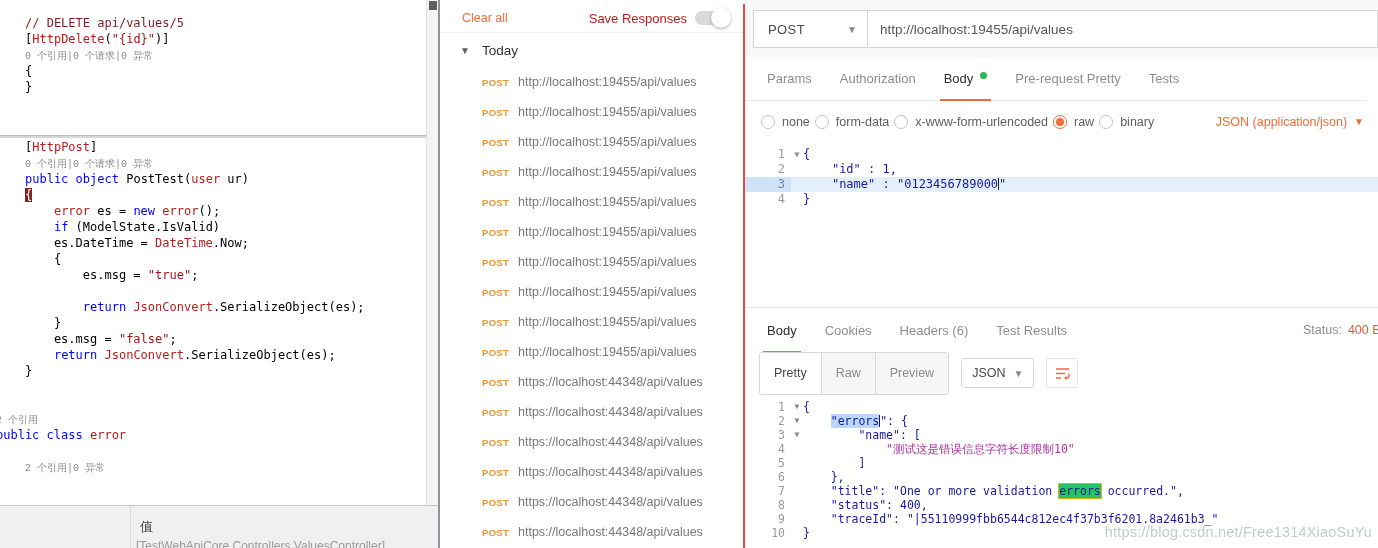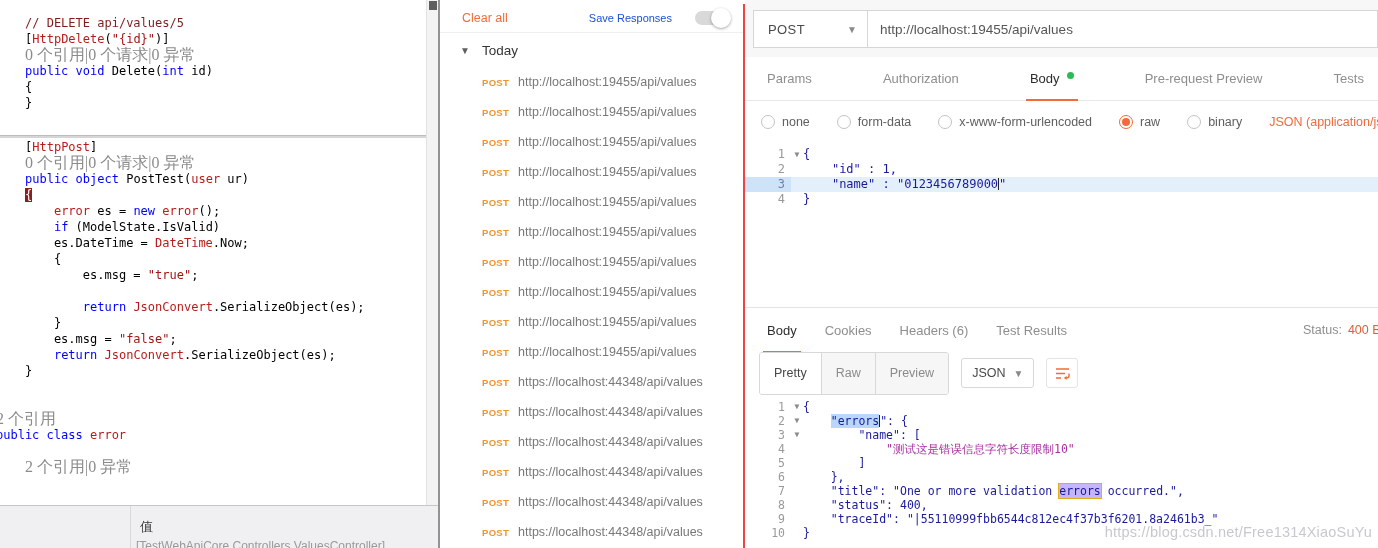--- a/index.html
+++ b/index.html
@@ -7,21 +7,21 @@
   body { position:relative; overflow:hidden; background:#fff; font-family:"Liberation Sans",sans-serif; }
 
   
   .vs-panel { position:absolute; left:0; top:0; width:438px; height:548px; background:#fff; overflow:hidden; }
   .vs-code { position:absolute; left:0; top:0; width:426px; height:505px; overflow:hidden;
              font-family:"DejaVu Sans Mono",monospace; font-size:12px; }
   .vs-pane1 { position:absolute; top:15px; left:0; right:0; }
   .vs-pane2 { position:absolute; top:139px; left:0; right:0; }
   .vs-line { height:16px; line-height:16px; padding-left:25px; white-space:pre; color:#000; }
   .vs-line.outdent { padding-left:0; margin-left:-4px; }
-  .lens { font-family:Liberation Serif, serif; font-size:16px; color:#8b8b8b; }
+  .lens { font-family:Liberation Mono, monospace; font-size:10px; color:#8b8b8b; }
   .tk-pln { color:#000; }
   .tk-com { color:#7f1d1d; }
   .tk-kw  { color:#0000ff; }
   .tk-typ { color:#b91c1c; }
   .tk-str { color:#a31515; }
   .tk-brace { background:#8b2020; color:#fff; }
   .vs-split { position:absolute; top:135px; left:0; width:426px; height:3px;
               background:#d6d6d6; border-top:1px solid #bdbdbd; }
   .vs-scroll { position:absolute; right:0; top:0; width:12px; height:505px;
                background:#f3f3f3; border-left:1px solid #e2e2e2; }
@@ -35,21 +35,21 @@
 
   .divider-1 { position:absolute; left:438px; top:0; width:2px; height:548px; background:#939393; }
 
   
   .history-panel { position:absolute; left:440px; top:4px; width:305px; height:548px;
                    background:#fff; border-right:2px solid #ef4444; overflow:hidden; }
   .hist-header { height:29px; border-bottom:1px solid #efefef; display:flex; align-items:center;
                  padding:0 14px 0 22px; }
   .clear-all { color:#f26b3a; font-size:12.5px; cursor:pointer; }
   .hist-spacer { flex:1; }
-  .save-label { color:#1d4ed8; font-size:11px; margin-right:23px; }
+  .save-label { color:#b91c1c; font-size:13px; margin-right:8px; }
   .toggle { width:34px; height:14px; background:#d9d9d9; border-radius:7px; position:relative; }
   .toggle-knob { position:absolute; right:-2px; top:-3px; width:20px; height:20px; background:#fff;
                  border-radius:50%; box-shadow:0 1px 3px rgba(0,0,0,.35); }
   .today-row { height:34px; display:flex; align-items:center; padding-left:20px; }
   .today-caret { color:#5f5f5f; font-size:10px; margin-right:12px; }
   .today-label { font-size:13.5px; color:#343434; }
   .hist-row { height:30px; display:flex; align-items:center; padding-left:42px; cursor:pointer; }
   .hist-method { width:30px; flex:none; font-size:9.5px; font-weight:bold; color:#ef932f;
                  letter-spacing:.3px; }
   .hist-url { font-size:12.5px; color:#787878; margin-left:6px; white-space:nowrap; }
@@ -59,32 +59,32 @@
   .pm-urlbar { position:absolute; top:0; left:0; right:0; height:57px; background:#f7f7f7; }
   .urlbar-inner { position:absolute; top:10px; left:8px; right:0; height:38px; display:flex; }
   .method-select { width:115px; height:38px; background:#fff; border:1px solid #d6d6d6;
                    display:flex; align-items:center; padding:0 10px 0 14px; cursor:pointer; }
   .method-label { font-size:13px; color:#4a4a4a; letter-spacing:.4px; }
   .caret { color:#8a8a8a; font-size:10px; }
   .method-select .caret { margin-left:auto; }
   .url-input { flex:1; height:38px; background:#fff; border:1px solid #d6d6d6; border-left:none;
                display:flex; align-items:center; padding-left:12px; font-size:13.5px; color:#565656; }
 
-  .pm-tabs { position:absolute; top:57px; left:0; right:0; height:44px; border-bottom:1px solid #e8e8e8;
-             display:flex; align-items:stretch; padding-left:8px;justify-content:space-between; }
+  .pm-tabs { position:absolute; top:57px; left:0; right:11px; height:44px; border-bottom:1px solid #e8e8e8;
+             display:flex; align-items:stretch; padding-left:8px; }
   .pm-tab { display:flex; align-items:center; padding:0 14px; font-size:13px; color:#8e8e8e;
             position:relative; cursor:pointer; white-space:nowrap; }
   .pm-tab.active { color:#2d2d2d; }
   .pm-tab.active::after { content:""; position:absolute; left:10px; right:10px; bottom:-1px;
                           height:2px; background:#f26b3a; }
   .tab-dot { width:7px; height:7px; border-radius:50%; background:#2abb55; margin-left:7px;
              transform:translateY(-3px); }
 
   .pm-modes { position:absolute; top:101px; left:0; right:0; height:41px; display:flex;
-              align-items:center; padding-left:16px; gap:27px; }
+              align-items:center; padding-left:16px; gap:5px; }
   .mode { display:flex; align-items:center; gap:7px; font-size:12.5px; color:#5f5f5f; cursor:pointer;
           white-space:nowrap; }
   .radio { width:14px; height:14px; border:1px solid #c3c3c3; border-radius:50%; background:#fff;
            position:relative; flex:none; }
   .radio.checked { border-color:#f26b3a; }
   .radio.checked::after { content:""; position:absolute; inset:2px; border-radius:50%; background:#f26b3a; }
   .content-type { margin-left:auto; margin-right:14px; color:#f26b3a; font-size:12.5px;
                   display:flex; align-items:center; gap:7px; cursor:pointer; white-space:nowrap; }
   .content-type .caret { color:#f26b3a; }
 
@@ -95,21 +95,21 @@
   .req-editor .ed-line { height:15px; line-height:15px; }
   .res-editor .ed-line { height:14px; line-height:14px; }
   .gutter { width:46px; padding-right:6px; text-align:right; color:#9a9a9a; flex:none; }
   .fold { width:12px; text-align:center; color:#8a8a8a; font-size:8px; flex:none; }
   .code { white-space:pre; }
   .ed-line.hl { background:#e4effc; }
   .ed-line.hl .gutter { background:#cfe3f8; color:#6b84a8; }
   .t-p,.t-k,.t-s,.t-num { color:#1a1a9c; }
   .t-cn { color:#a832a0; }
   .t-sel { background:#b9d7fb; color:#1a1a9c; }
-  .t-mark { background:#c4b5fd; outline:1px solid #e3ad1b; color:#1a1a9c; }
+  .t-mark { background:#22c55e; outline:1px solid #e3ad1b; color:#1a1a9c; }
   .cursor { display:inline-block; width:1px; height:12px; background:#222; vertical-align:-2px; }
 
   .pm-div { position:absolute; top:307px; left:0; right:0; height:1px; background:#e3e3e3; }
 
   .res-tabs { position:absolute; top:308px; left:0; right:0; height:44px; display:flex;
               align-items:stretch; padding-left:8px; overflow:hidden; }
   .status { position:absolute; left:558px; top:0; height:44px; display:flex; align-items:center;
             white-space:nowrap; font-size:12.5px; }
   .status-label { color:#8e8e8e; margin-right:6px; }
   .status-value { color:#e05b3d; }
@@ -132,21 +132,20 @@
 </style>
 </head>
 <body>
 
 <div class="vs-panel">
   <div class="vs-code">
     <div class="vs-pane1" id="vs-pane1">
         <div class="vs-line"><span class="tk-com">// DELETE api/values/5</span></div>
         <div class="vs-line"><span class="tk-pln">[</span><span class="tk-typ">HttpDelete</span><span class="tk-pln">(</span><span class="tk-str">"{id}"</span><span class="tk-pln">)]</span></div>
         <div class="vs-line"><span class="lens">0 个引用|0 个请求|0 异常</span></div>
-        <div class="vs-line"><span class="tk-kw">public</span><span class="tk-pln"> </span><span class="tk-kw">void</span><span class="tk-pln"> Delete(</span><span class="tk-kw">int</span><span class="tk-pln"> id)</span></div>
         <div class="vs-line"><span class="tk-pln">{</span></div>
         <div class="vs-line"><span class="tk-pln">}</span></div>
       </div>
     <div class="vs-split"></div>
     <div class="vs-pane2" id="vs-pane2">
         <div class="vs-line"><span class="tk-pln">[</span><span class="tk-typ">HttpPost</span><span class="tk-pln">]</span></div>
         <div class="vs-line"><span class="lens">0 个引用|0 个请求|0 异常</span></div>
         <div class="vs-line"><span class="tk-kw">public</span><span class="tk-pln"> </span><span class="tk-kw">object</span><span class="tk-pln"> PostTest(</span><span class="tk-typ">user</span><span class="tk-pln"> ur)</span></div>
         <div class="vs-line"><span class="tk-brace">{</span></div>
         <div class="vs-line"><span class="tk-pln">    </span><span class="tk-typ">error</span><span class="tk-pln"> es = </span><span class="tk-kw">new</span><span class="tk-pln"> </span><span class="tk-typ">error</span><span class="tk-pln">();</span></div>
@@ -278,21 +277,21 @@
         <span>Params</span>
       </div>
       <div class="pm-tab">
         <span>Authorization</span>
       </div>
       <div class="pm-tab active">
         <span>Body</span>
         <span class="tab-dot"></span>
       </div>
       <div class="pm-tab">
-        <span>Pre-request Preview</span>
+        <span>Pre-request Pretty</span>
       </div>
       <div class="pm-tab">
         <span>Tests</span>
       </div>
     </div>
 
   <div class="pm-modes" id="body-modes">
       <div class="mode">
         <span class="radio"></span>
         <span>none</span>

